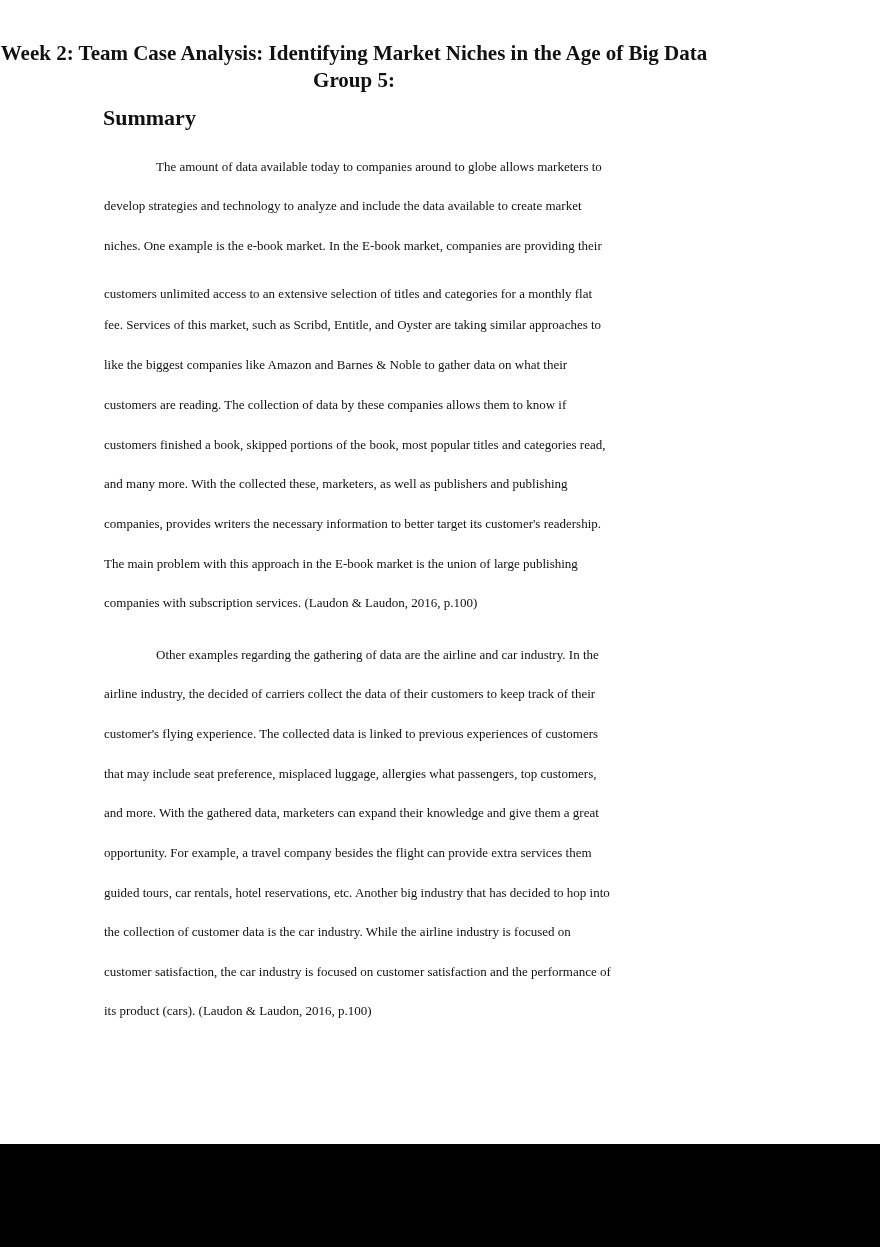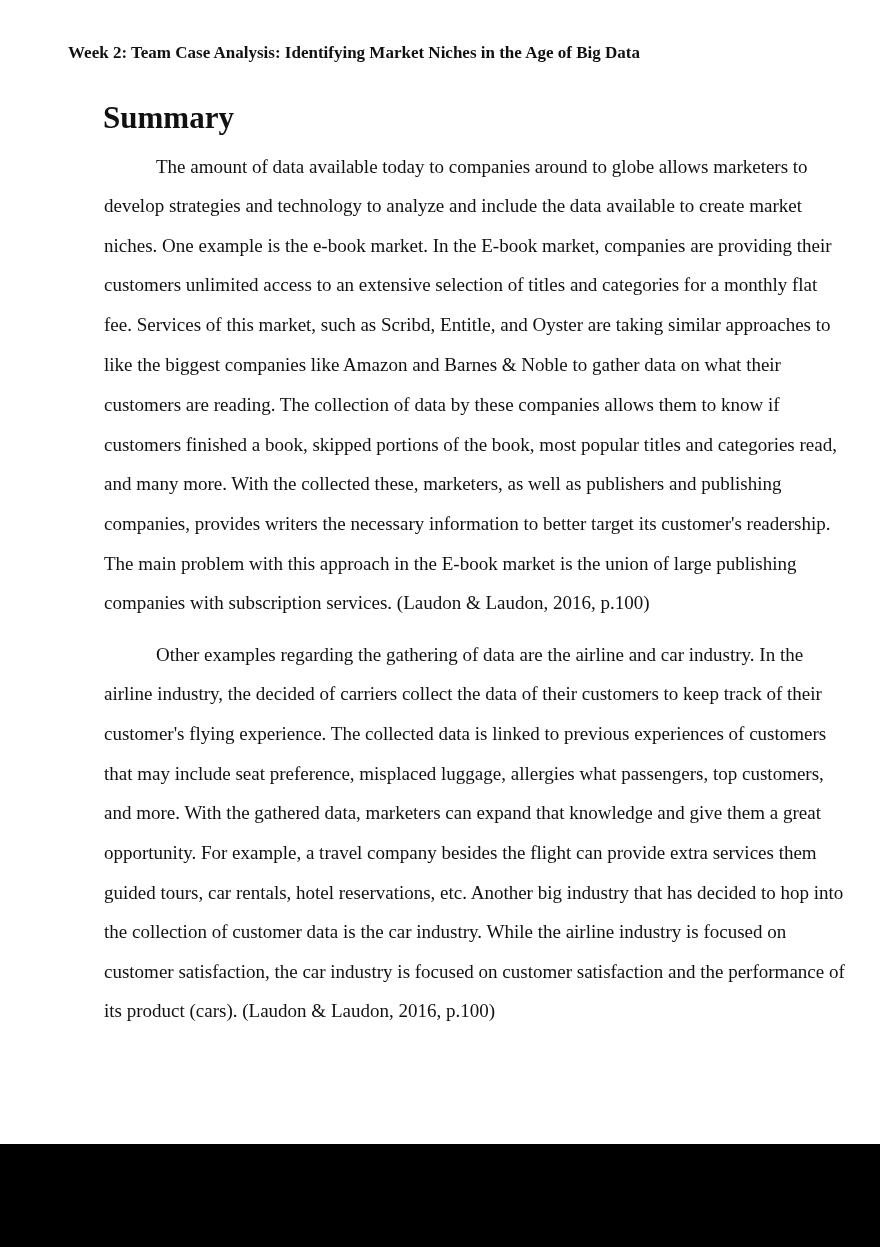--- a/index.html
+++ b/index.html
@@ -8,64 +8,65 @@
     position: relative; overflow: hidden;
     font-family: "Liberation Serif", "DejaVu Serif", serif;
     color: #111111;
   }
   .page {
     position: absolute; left: 0; top: 0; width: 880px; height: 1144px;
     background: #ffffff;
   }
   .title {
     position: absolute; left: 0; width: 708px; text-align: center;
-    font-weight: bold; font-size: 17px; line-height: 20px;
+    font-weight: bold; font-size: 21px; line-height: 20px;
   }
   .heading {
     position: absolute; left: 103px; top: 104px;
-    font-weight: bold; font-size: 31px; line-height: 28px;
+    font-weight: bold; font-size: 22px; line-height: 28px;
   }
   .line {
     position: absolute; left: 104px; white-space: nowrap;
-    font-size: 19px; line-height: 20px;
+    font-size: 13px; line-height: 20px;
   }
   .indent { left: 156px; }
   .bottom-bar {
     position: absolute; left: 0; top: 1144px; width: 880px; height: 103px;
     background: #000000;
   }
 </style>
 </head>
 <body>
 
 <div class="page">
   <div class="title" style="top:43px">Week 2: Team Case Analysis: Identifying Market Niches in the Age of Big Data</div>
+  <div class="title" style="top:70px">Group 5:</div>
   <div class="heading">Summary</div>
 
   <div>
     <div class="line indent" style="top:157px">The amount of data available today to companies around to globe allows marketers to</div>
     <div class="line" style="top:196px">develop strategies and technology to analyze and include the data available to create market</div>
     <div class="line" style="top:236px">niches. One example is the e-book market. In the E-book market, companies are providing their</div>
-    <div class="line" style="top:275px">customers unlimited access to an extensive selection of titles and categories for a monthly flat</div>
+    <div class="line" style="top:284px">customers unlimited access to an extensive selection of titles and categories for a monthly flat</div>
     <div class="line" style="top:315px">fee. Services of this market, such as Scribd, Entitle, and Oyster are taking similar approaches to</div>
     <div class="line" style="top:355px">like the biggest companies like Amazon and Barnes &amp; Noble to gather data on what their</div>
     <div class="line" style="top:395px">customers are reading. The collection of data by these companies allows them to know if</div>
     <div class="line" style="top:435px">customers finished a book, skipped portions of the book, most popular titles and categories read,</div>
     <div class="line" style="top:474px">and many more. With the collected these, marketers, as well as publishers and publishing</div>
     <div class="line" style="top:514px">companies, provides writers the necessary information to better target its customer's readership.</div>
     <div class="line" style="top:554px">The main problem with this approach in the E-book market is the union of large publishing</div>
     <div class="line" style="top:593px">companies with subscription services. (Laudon &amp; Laudon, 2016, p.100)</div>
   </div>
 
   <div>
     <div class="line indent" style="top:645px">Other examples regarding the gathering of data are the airline and car industry. In the</div>
     <div class="line" style="top:684px">airline industry, the decided of carriers collect the data of their customers to keep track of their</div>
     <div class="line" style="top:724px">customer's flying experience. The collected data is linked to previous experiences of customers</div>
     <div class="line" style="top:764px">that may include seat preference, misplaced luggage, allergies what passengers, top customers,</div>
-    <div class="line" style="top:803px">and more. With the gathered data, marketers can expand that knowledge and give them a great</div>
+    <div class="line" style="top:803px">and more. With the gathered data, marketers can expand their knowledge and give them a great</div>
     <div class="line" style="top:843px">opportunity. For example, a travel company besides the flight can provide extra services them</div>
     <div class="line" style="top:883px">guided tours, car rentals, hotel reservations, etc. Another big industry that has decided to hop into</div>
     <div class="line" style="top:922px">the collection of customer data is the car industry. While the airline industry is focused on</div>
     <div class="line" style="top:962px">customer satisfaction, the car industry is focused on customer satisfaction and the performance of</div>
     <div class="line" style="top:1001px">its product (cars). (Laudon &amp; Laudon, 2016, p.100)</div>
   </div>
 </div>
 
 <div class="bottom-bar"></div>
 

